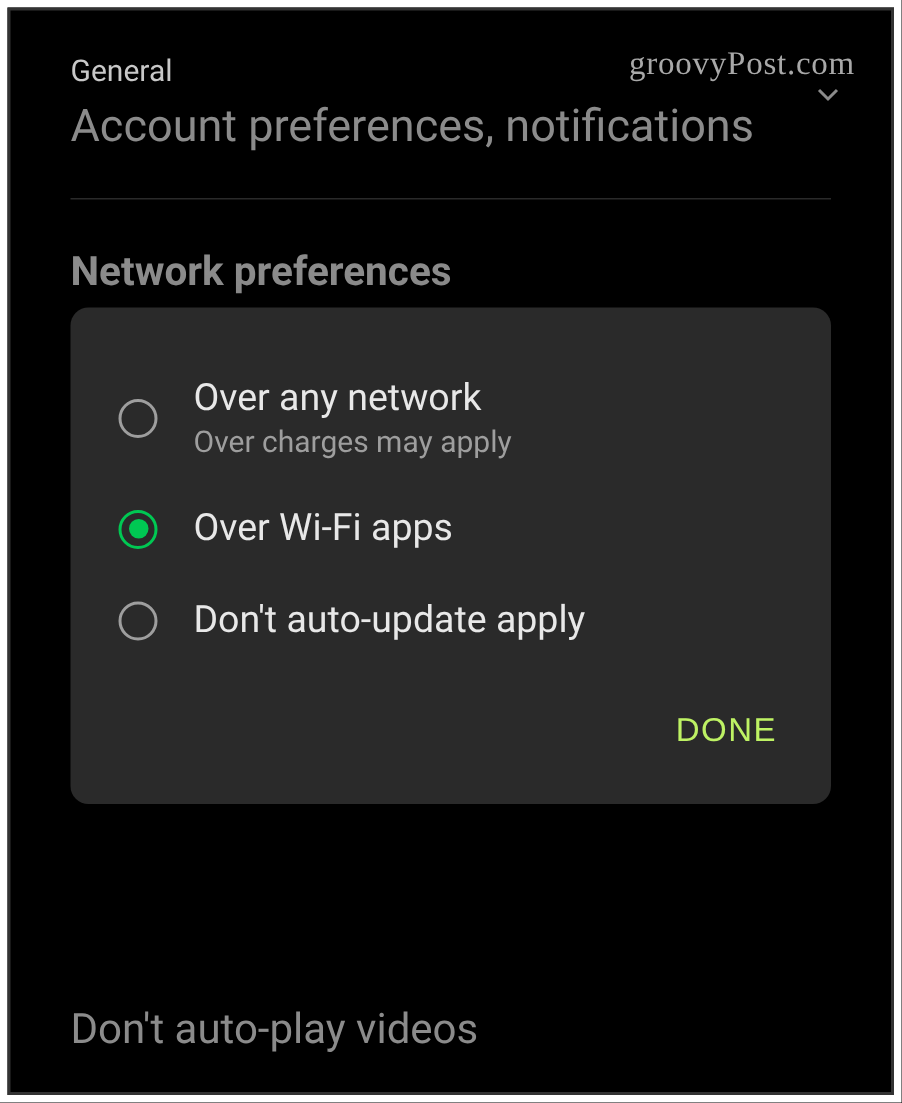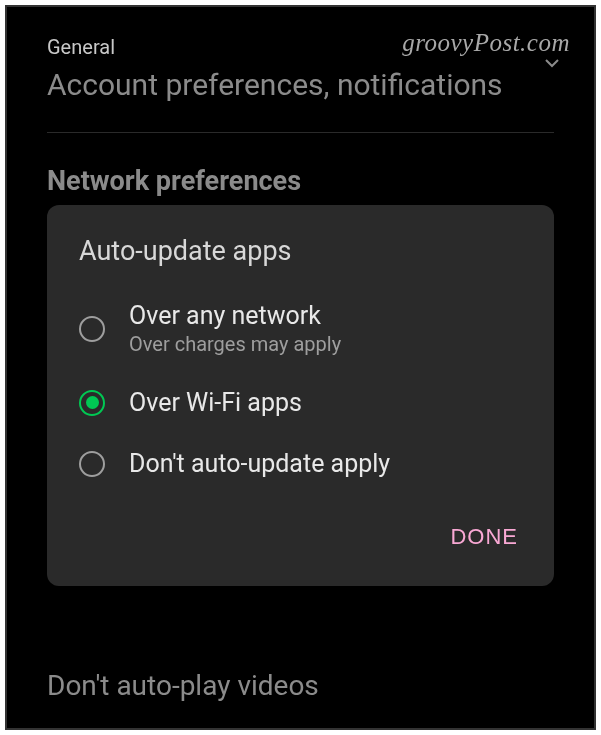--- a/index.html
+++ b/index.html
@@ -63,23 +63,22 @@
       right: 30px;
       width: 24px;
       height: 24px;
       color: #8b8b8b;
     }
     .watermark {
       position: absolute;
       top: 22px;
       right: 24px;
       font-family: Georgia, serif;
-      font-size: 25px;
+      font-size: 22px;
       color: #a8a8a8;
-      font-style: italic;
       letter-spacing: 0.5px;
     }
     .dialog {
       position: absolute;
       top: 198px;
       left: 40px;
       right: 40px;
       background: #2a2a2a;
       border-radius: 12px;
       padding: 30px 0 12px 0;
@@ -131,21 +130,21 @@
       margin-top: 2px;
     }
     .dialog-actions {
       display: flex;
       justify-content: flex-end;
       padding: 22px 32px 16px 32px;
     }
     .done-btn {
       background: none;
       border: none;
-      color: #f9a8d4;
+      color: #bef264;
       font-size: 22px;
       font-weight: 500;
       letter-spacing: 1px;
       cursor: pointer;
       padding: 8px 4px;
     }
   </style>
 </head>
 <body>
 
@@ -164,21 +163,20 @@
     <svg viewBox="0 0 24 24" fill="none" stroke="currentColor" stroke-width="2">
       <polyline points="6 9 12 15 18 9"></polyline>
     </svg>
   </div>
 
   <div class="watermark">groovyPost.com</div>
 
   <div class="autoplay-text">Don't auto-play videos</div>
 
   <div class="dialog">
-    <div class="dialog-title">Auto-update apps</div>
 
     <div class="option">
       <div class="radio"></div>
       <div class="option-text">
         <div class="option-label">Over any network</div>
         <div class="option-sublabel">Over charges may apply</div>
       </div>
     </div>
 
     <div class="option">

